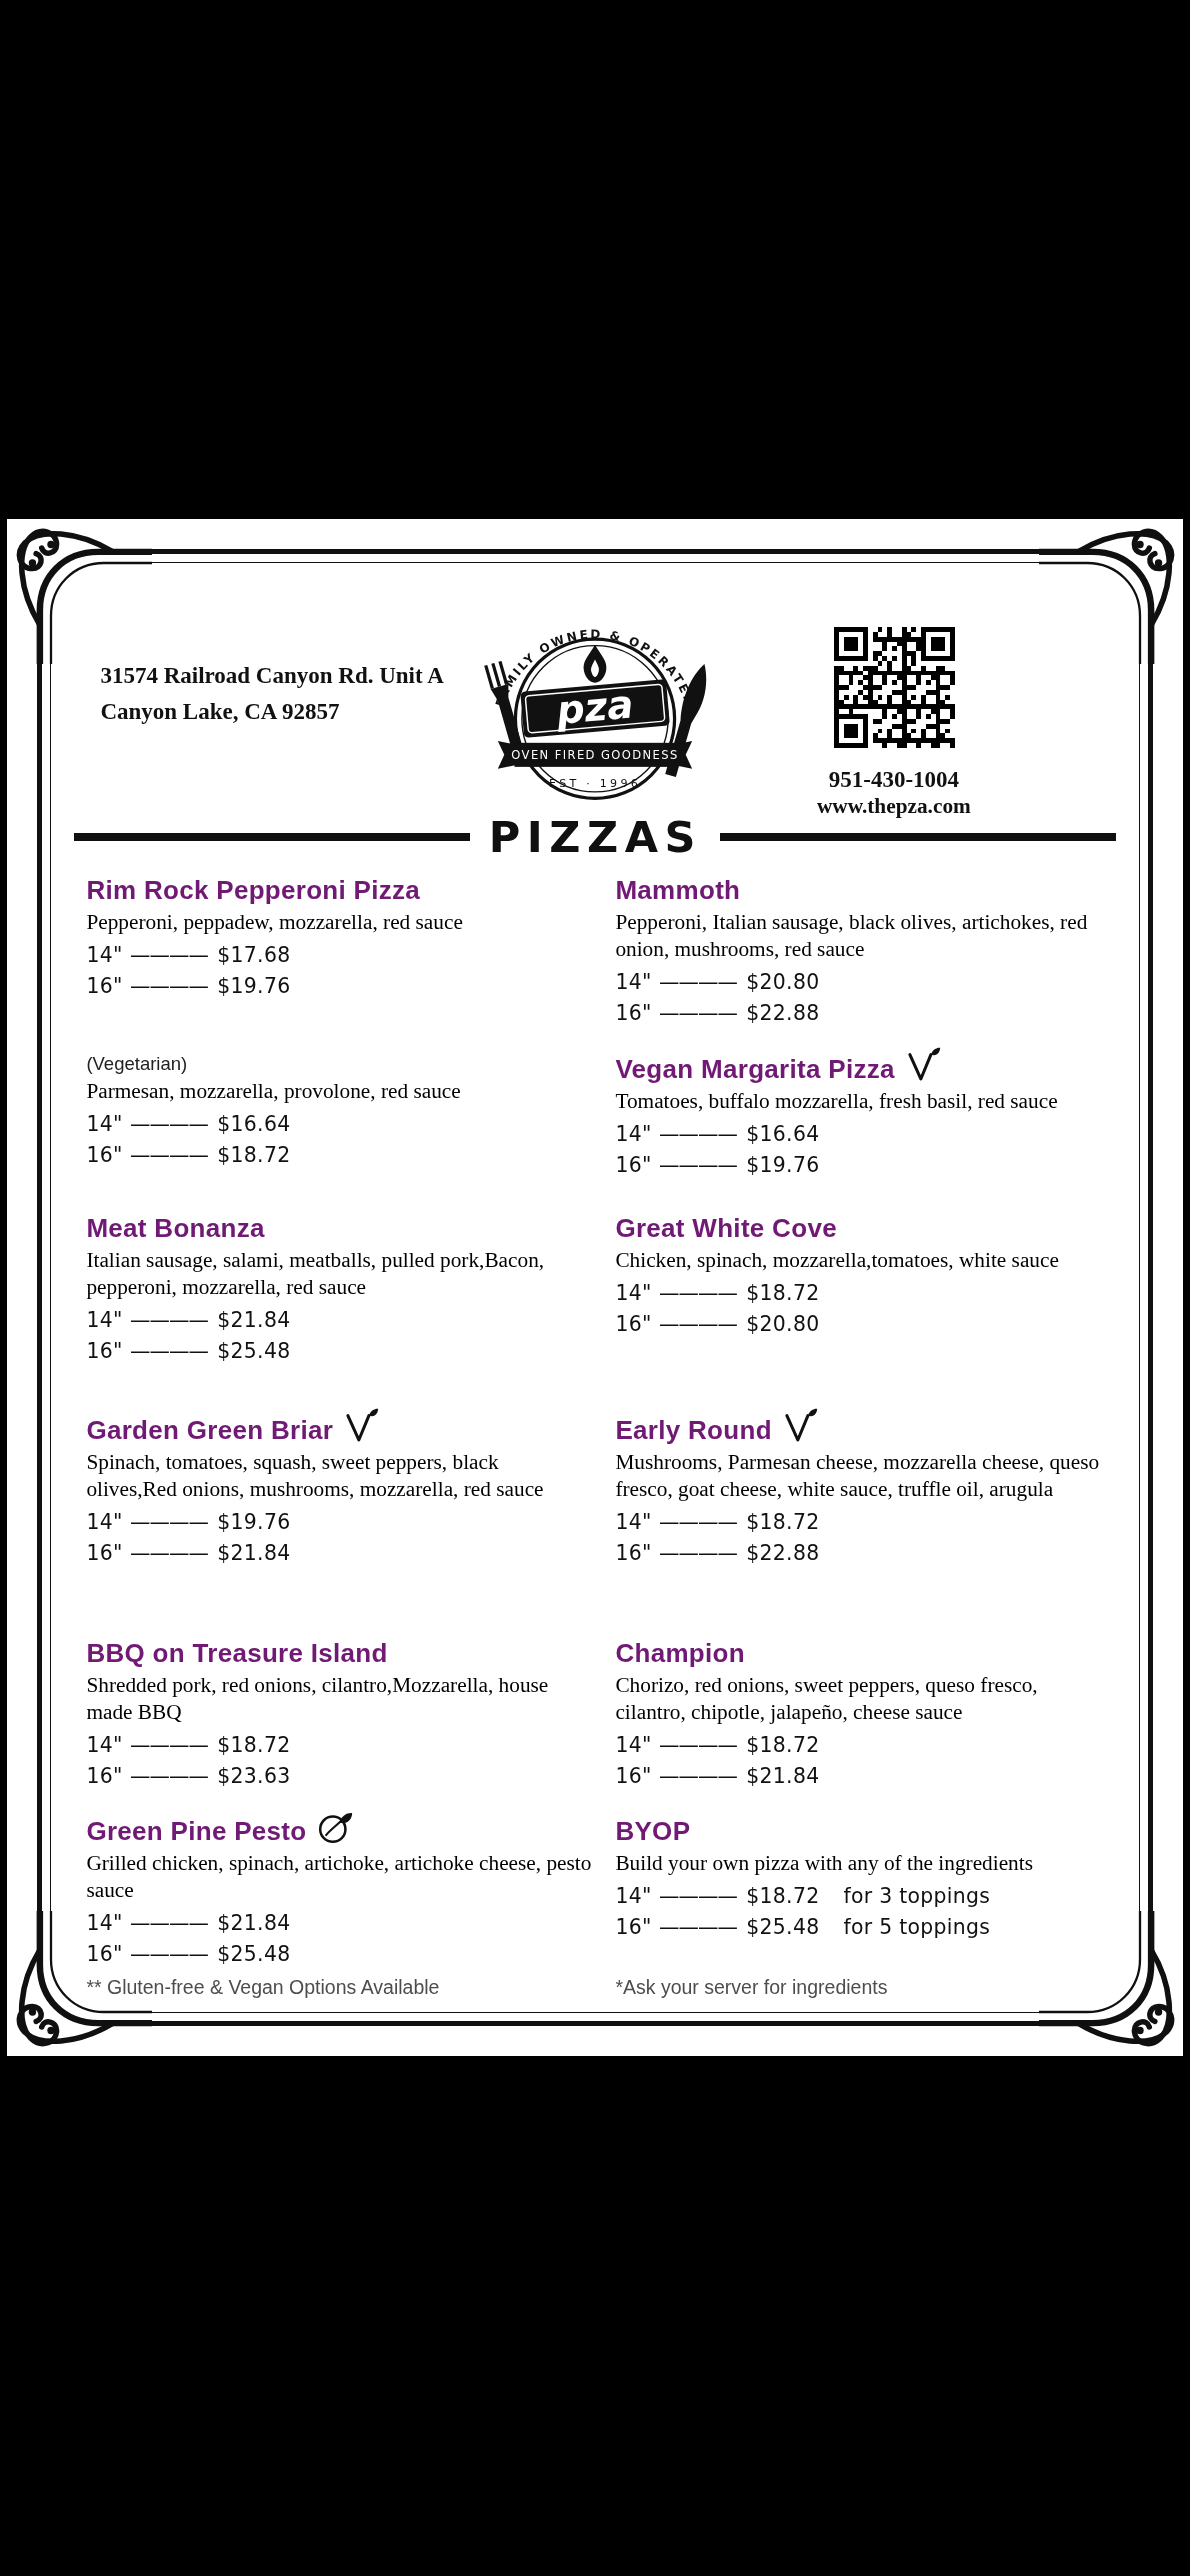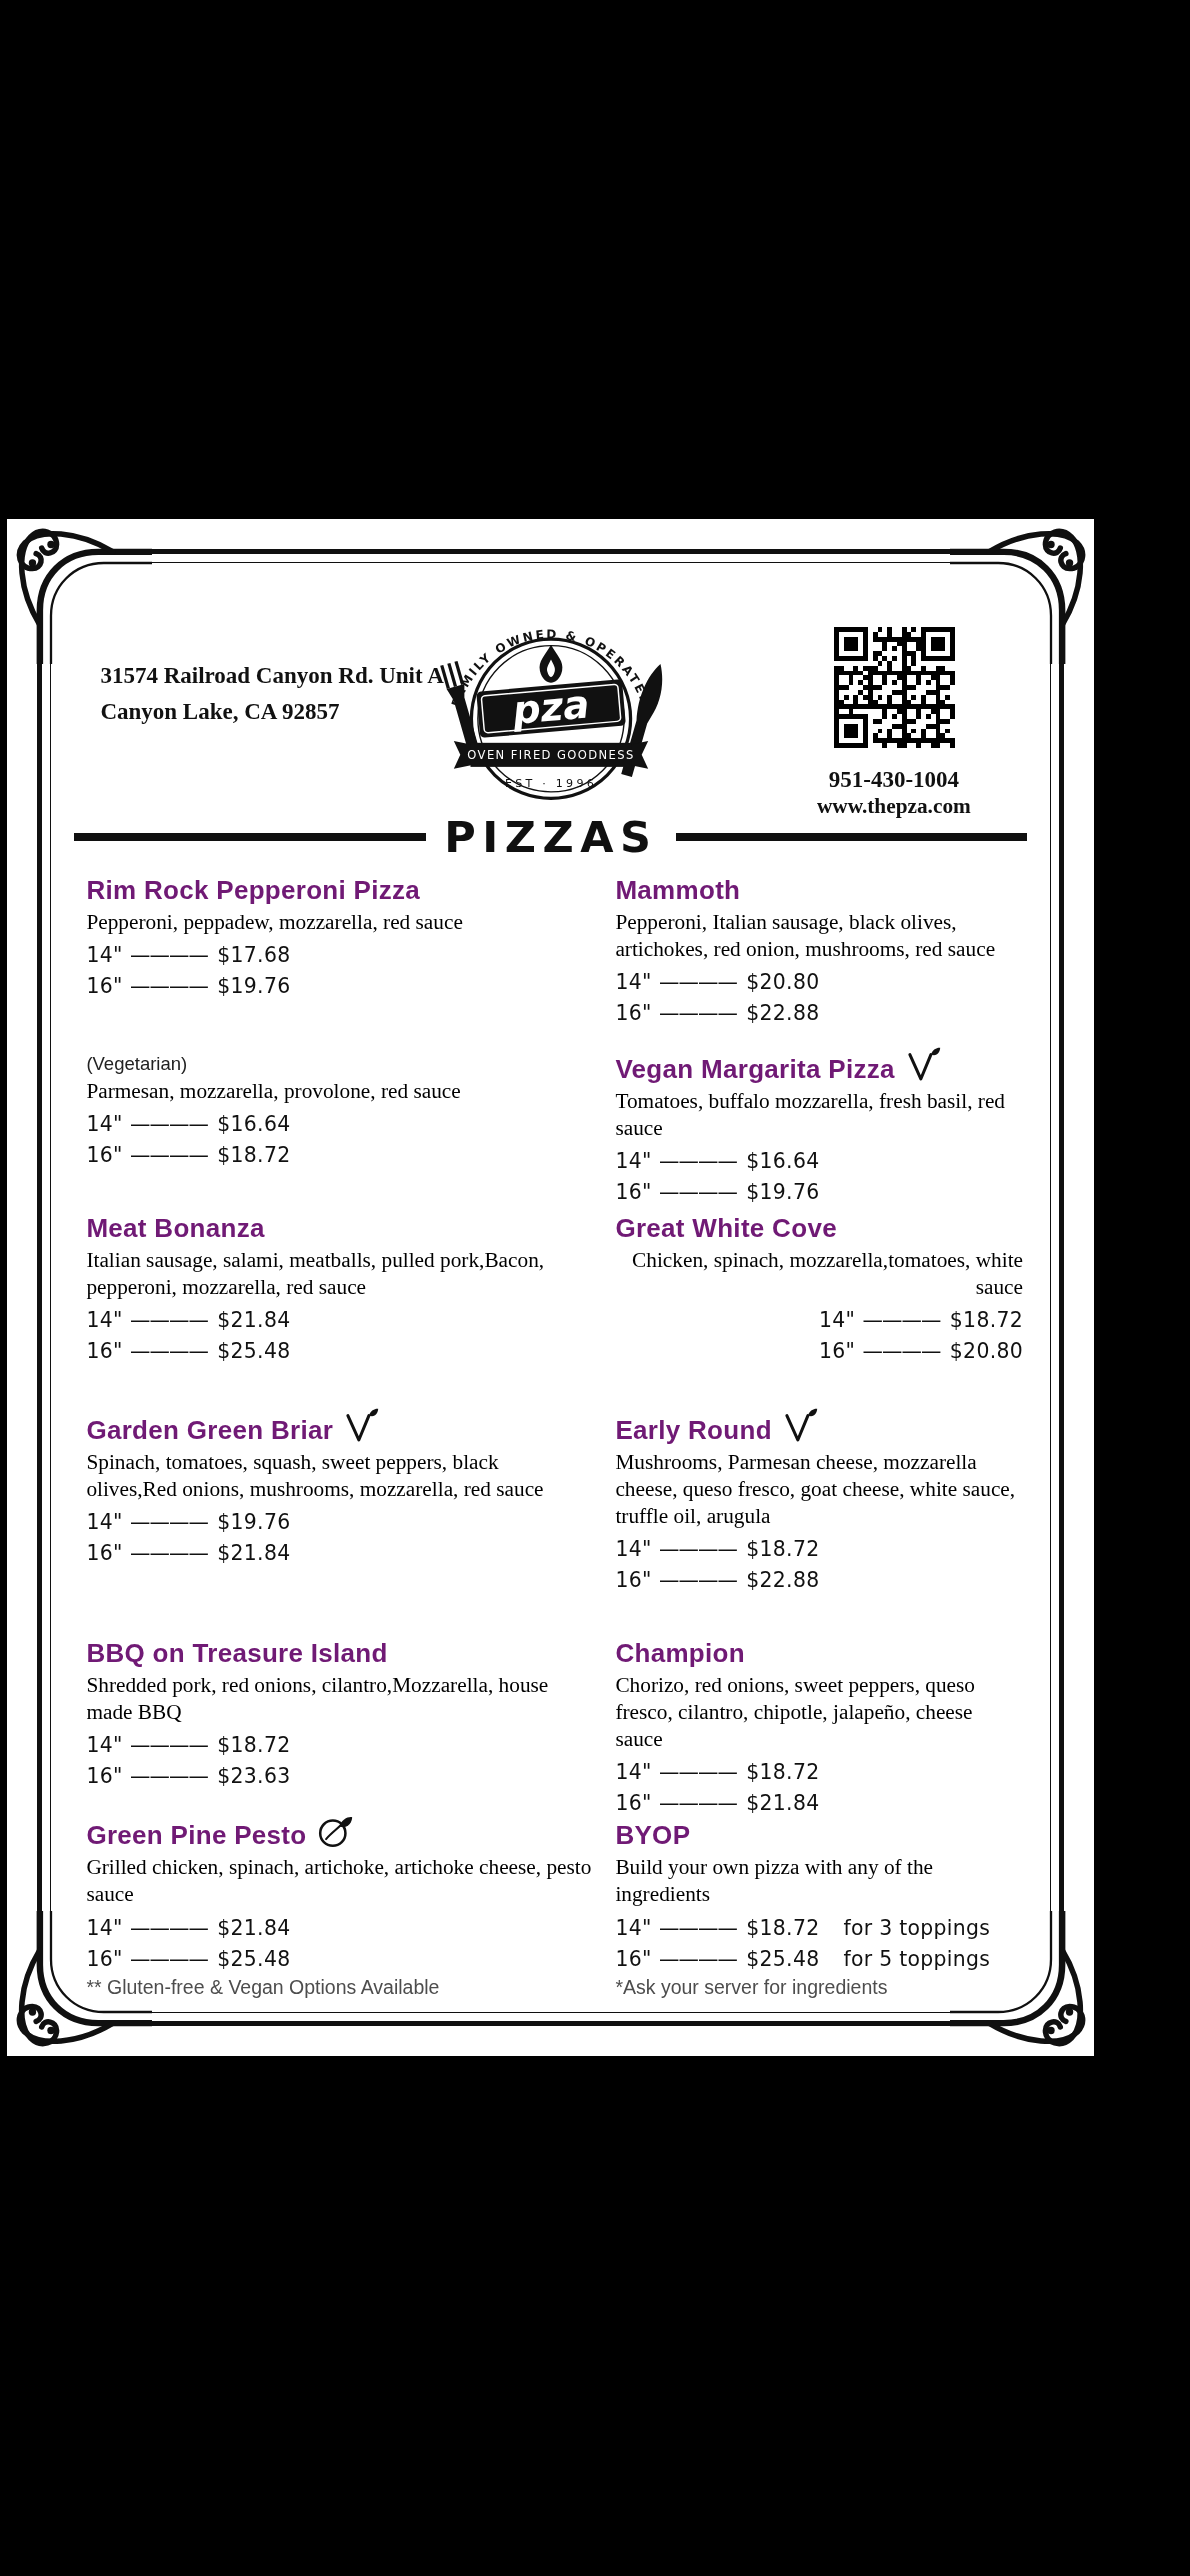--- a/index.html
+++ b/index.html
@@ -1,19 +1,19 @@
 <!DOCTYPE html>
 <html style="font-size:15px"><head>
 <meta charset="utf-8">
 <style>
   html,body{margin:0;padding:0;background:#000;}
   body{width:1191px;height:2576px;position:relative;overflow:hidden;
        font-family:"DejaVu Sans",sans-serif;color:#111;}
 
-  .menu-card{position:absolute;left:7.4px;top:519px;width:1087px;height:1537px;
+  .menu-card{position:absolute;left:7.4px;top:519px;width:1176px;height:1537px;
              background:#fff;}
 
   
   .frame-outer{position:absolute;inset:30px;border:5.6px solid #101010;}
   .frame-inner{position:absolute;inset:43px;border:1.9px solid #101010;}
   .corner{position:absolute;width:139px;height:139px;}
   .c-tl{left:5.6px;top:5.6px;}
   .c-tr{right:5.6px;top:5.6px;transform:rotate(90deg);}
   .c-br{right:5.6px;bottom:5.6px;transform:rotate(180deg);}
   .c-bl{left:5.6px;bottom:5.6px;transform:rotate(270deg);}
@@ -525,21 +525,21 @@
         <div class="price-line"><span class="p-size">16"</span><span class="p-dash">————</span><span class="p-amount">$19.76</span></div>
       </div>
       <div class="item" style="min-height: 202px;">
         <div class="item-head">
           <h2 class="item-name">Meat Bonanza</h2>
         </div>
         <p class="item-desc">Italian sausage, salami, meatballs, pulled pork,Bacon, pepperoni, mozzarella, red sauce</p>
         <div class="price-line"><span class="p-size">14"</span><span class="p-dash">————</span><span class="p-amount">$21.84</span></div>
         <div class="price-line"><span class="p-size">16"</span><span class="p-dash">————</span><span class="p-amount">$25.48</span></div>
       </div>
-      <div class="item" style="min-height: 202px; text-align: right;">
+      <div class="item" style="min-height: 202px;">
         <div class="item-head">
           <h2 class="item-name">Great White Cove</h2>
         </div>
         <p class="item-desc">Chicken, spinach, mozzarella,tomatoes, white sauce</p>
         <div class="price-line"><span class="p-size">14"</span><span class="p-dash">————</span><span class="p-amount">$18.72</span></div>
         <div class="price-line"><span class="p-size">16"</span><span class="p-dash">————</span><span class="p-amount">$20.80</span></div>
       </div>
       <div class="item" style="min-height: 223px;">
         <div class="item-head">
           <h2 class="item-name">Garden Green Briar</h2>

